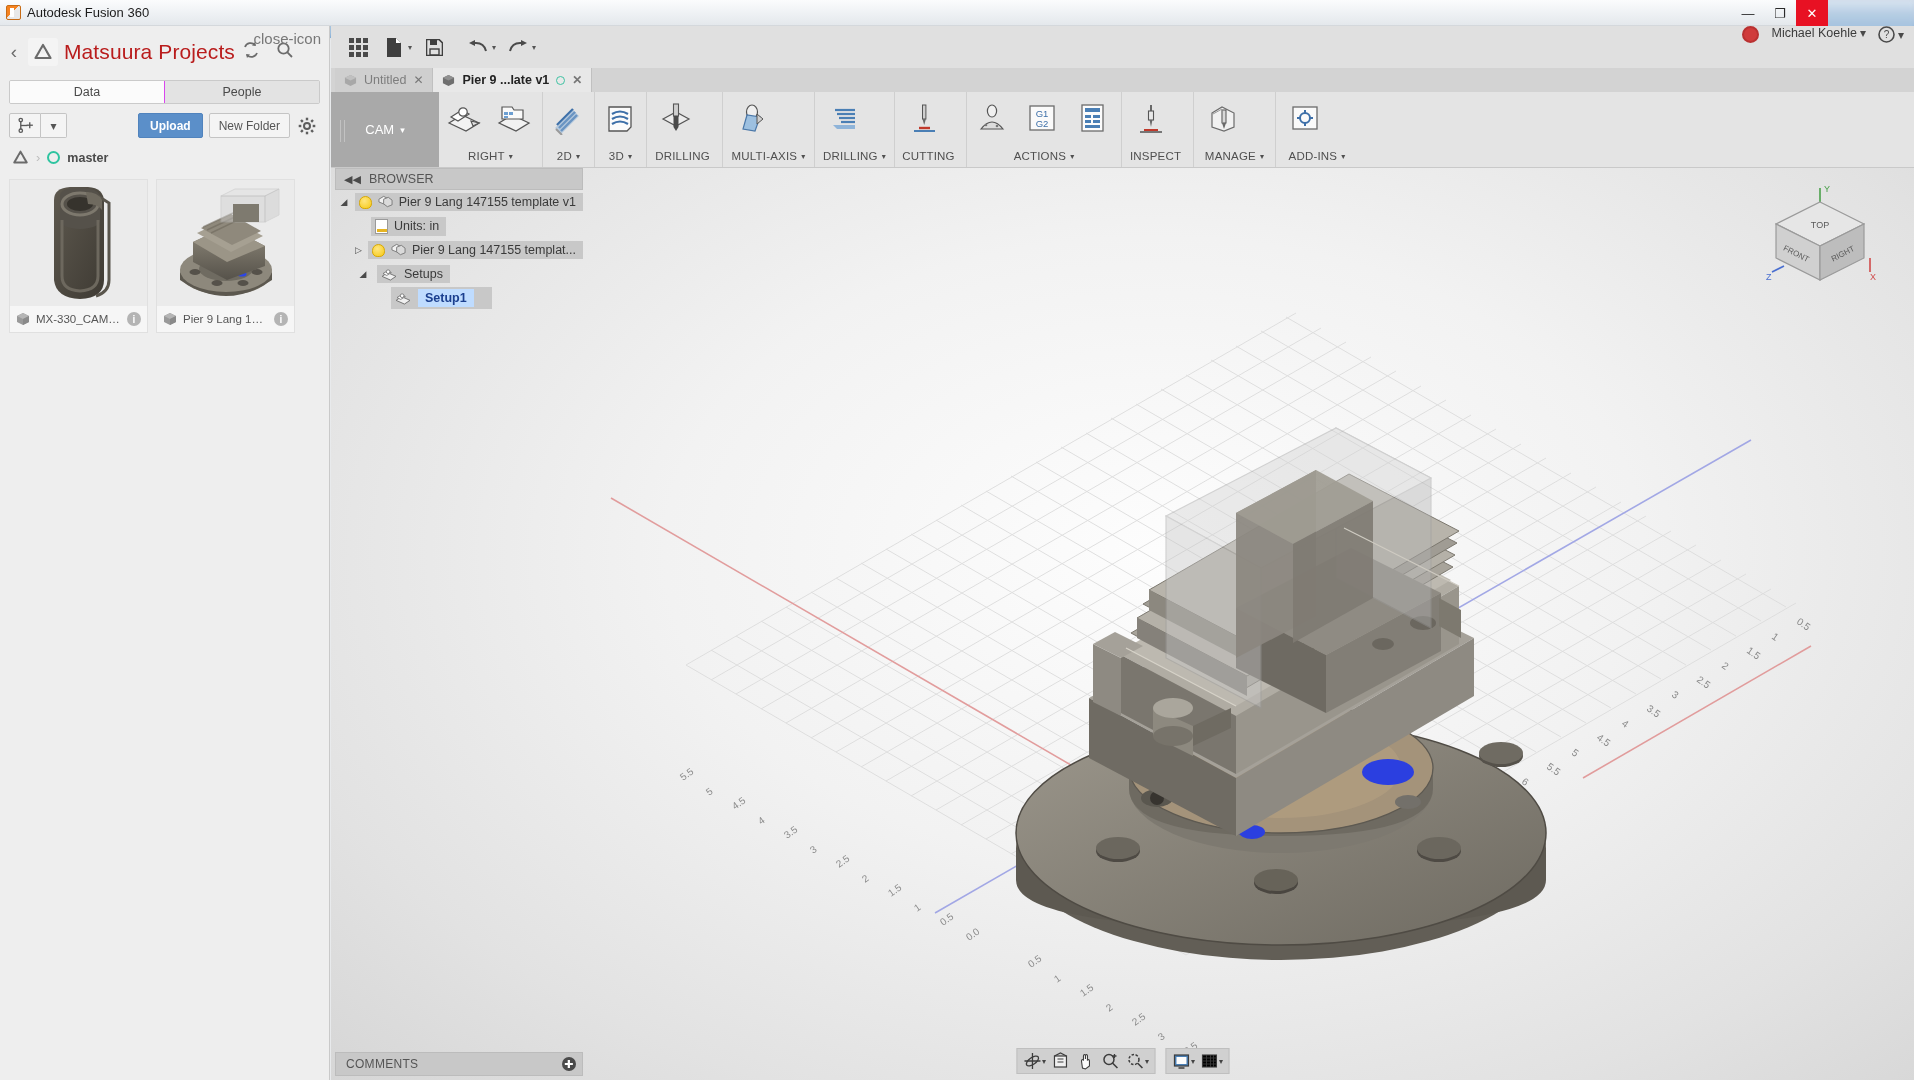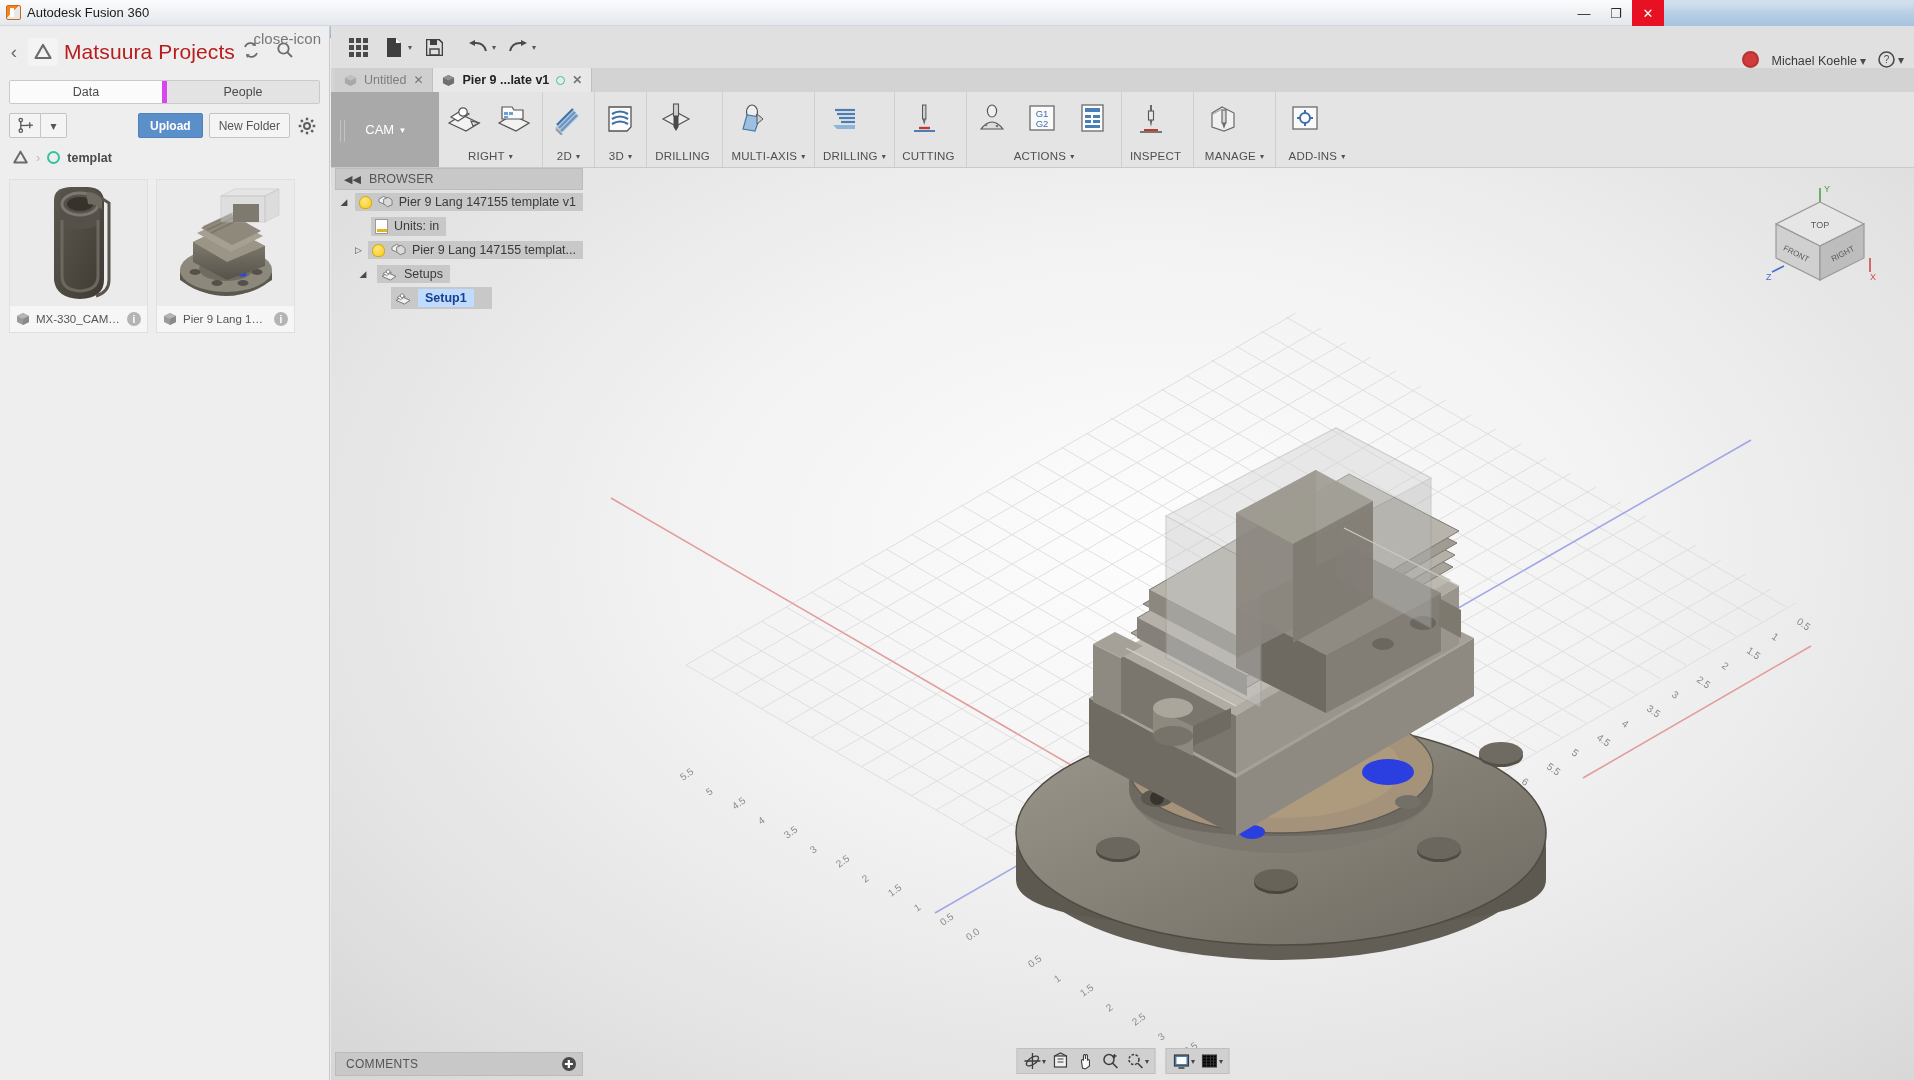--- a/index.html
+++ b/index.html
@@ -31,21 +31,21 @@
   .bg-tab-txt {
     position: absolute; top: 12px; font-size: 11px; color: #3a4a5c;
     filter: blur(1.7px); white-space: nowrap;
   }
 
   
   #fusion-window {
     position: absolute; left: 0; top: 0; width: 1914px; height: 1080px;
   }
   #titlebar {
-    position: absolute; left: 0; top: 0; width: 1664px; height: 26px;
+    position: absolute; left: 0; top: 0; width: 1828px; height: 26px;
     background: linear-gradient(180deg,#fbfcfd 0%, #eef1f4 55%, #e4e8ec 100%);
     border-bottom: 1px solid #d4d8dc;
     display: flex; align-items: center;
   }
   #app-icon {
     width: 15px; height: 15px; margin-left: 6px; margin-right: 6px;
     background: linear-gradient(135deg,#f58220 0%,#f58220 45%,#e8e8e8 45%,#e8e8e8 100%);
     border: 1px solid #c76b15; border-radius: 2px;
     position: relative; flex: none;
   }
@@ -79,21 +79,21 @@
 
   #dp-tabs {
     margin: 2px 9px 0 9px; height: 24px; display:flex;
     border: 1px solid #cacaca; border-radius: 2px; overflow:hidden;
   }
   .dp-tab {
     flex: 1; display:flex; align-items:center; justify-content:center;
     font-size: 12.5px; color:#4a4a4a; background:#e3e3e3;
   }
   .dp-tab.active { background:#fbfbfb; }
-  .dp-tab + .dp-tab { border-left: 5px solid #d946ef; }
+  .dp-tab + .dp-tab { border-left: 1px solid #d946ef; }
 
   #dp-actions {
     margin: 9px 9px 0 9px; height: 25px; display:flex; align-items:center; gap: 0;
   }
   .btn-sm {
     height: 25px; border: 1px solid #c4c4c4; background: #f4f4f4;
     display:flex; align-items:center; justify-content:center;
     font-size: 12px; color:#555; padding: 0 9px;
   }
   #branch-btn { width: 32px; padding:0; border-radius: 2px 0 0 2px; }
@@ -126,21 +126,21 @@
 
   
   #main { position: absolute; left: 331px; top: 26px; width: 1583px; height: 1054px; background:#ececec; }
 
   #qat {
     height: 42px; background: #e0e0e0; display:flex; align-items:center;
     padding-left: 10px; gap: 2px; position: relative;
   }
   .qat-btn { width: 34px; height:30px; display:flex; align-items:center; justify-content:center; color:#4a4a4a; }
   .qat-caret { font-size: 8px; color:#555; margin-left:-5px; margin-right:3px; }
-  #qat-right { position:absolute; right: 10px; top: 0; height: 42px; display:flex; align-items:flex-end; gap: 12px; }
+  #qat-right { position:absolute; right: 10px; top: 0; height: 42px; display:flex; align-items:flex-start; gap: 12px; }
   #rec-dot { width: 17px; height:17px; border-radius:50%; background:#d03b3b; border:2px solid #b93131; }
   #user-name { font-size: 12.5px; color:#3c3c3c; }
   .hdr-ico { color:#4a4a4a; display:flex; align-items:center; gap:3px; font-size:12px;}
 
   #doc-tabs { height: 24px; background:#d3d3d3; display:flex; align-items:flex-end; padding-left: 4px; }
   .doc-tab {
     height: 24px; display:flex; align-items:center; gap:7px; padding: 0 9px;
     font-size: 12.5px; color:#7d7d7d; background:#cfcfcf; border-right:1px solid #c0c0c0;
   }
   .doc-tab.active { background:#e8e8e8; color:#222; font-weight:bold; }
@@ -318,21 +318,21 @@
       </div>
     </div>
 
     <div id="breadcrumb">
       <svg width="17" height="15" viewBox="0 0 20 18">
         <path d="M10 2 L17.5 15 L2.5 15 Z" fill="none" stroke="#6b6b6b" stroke-width="2.4" stroke-linejoin="round"></path>
         <circle cx="10" cy="8.5" r="2.1" fill="#eeeeee"></circle>
       </svg>
       <span id="bc-sep">›</span>
       <span id="bc-circle"></span>
-      <span>templat</span>
+      <span>master</span>
     </div>
 
     <div id="dp-grid">
 
       <div class="dp-card">
         <div class="dp-thumb">
           <svg width="139" height="126" viewBox="0 0 139 126">
             <defs>
               <linearGradient id="gm1" x1="0" y1="0" x2="1" y2="1">
                 <stop offset="0" stop-color="#5e594f"></stop>

